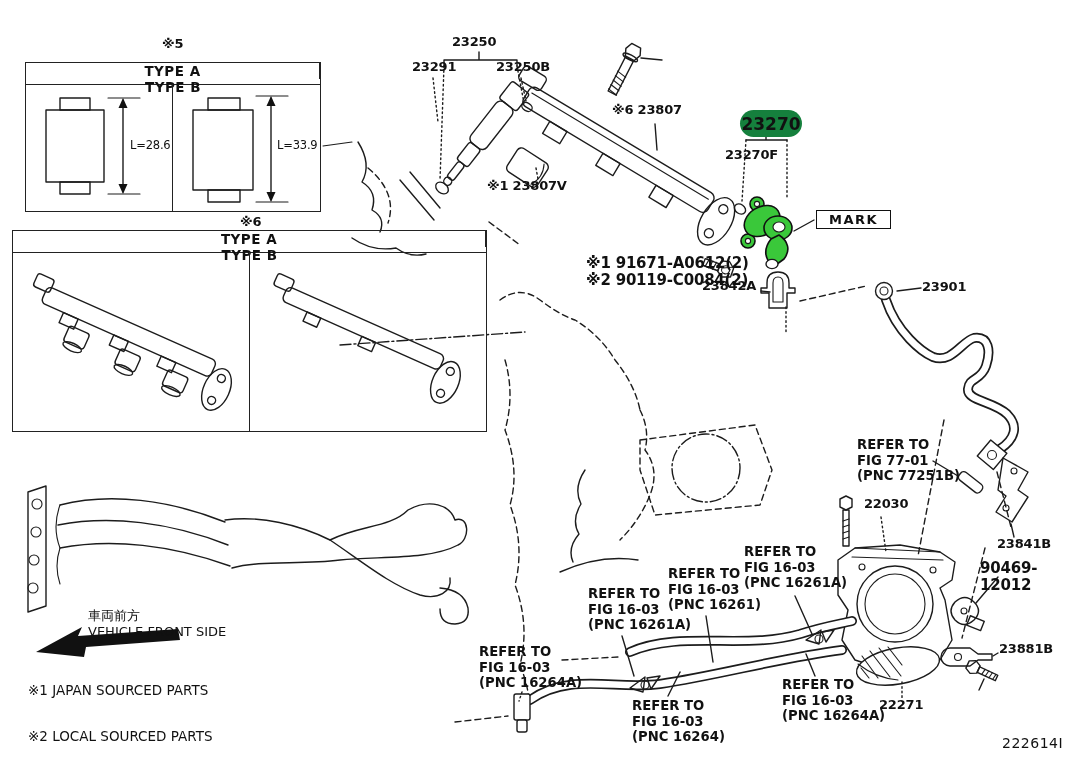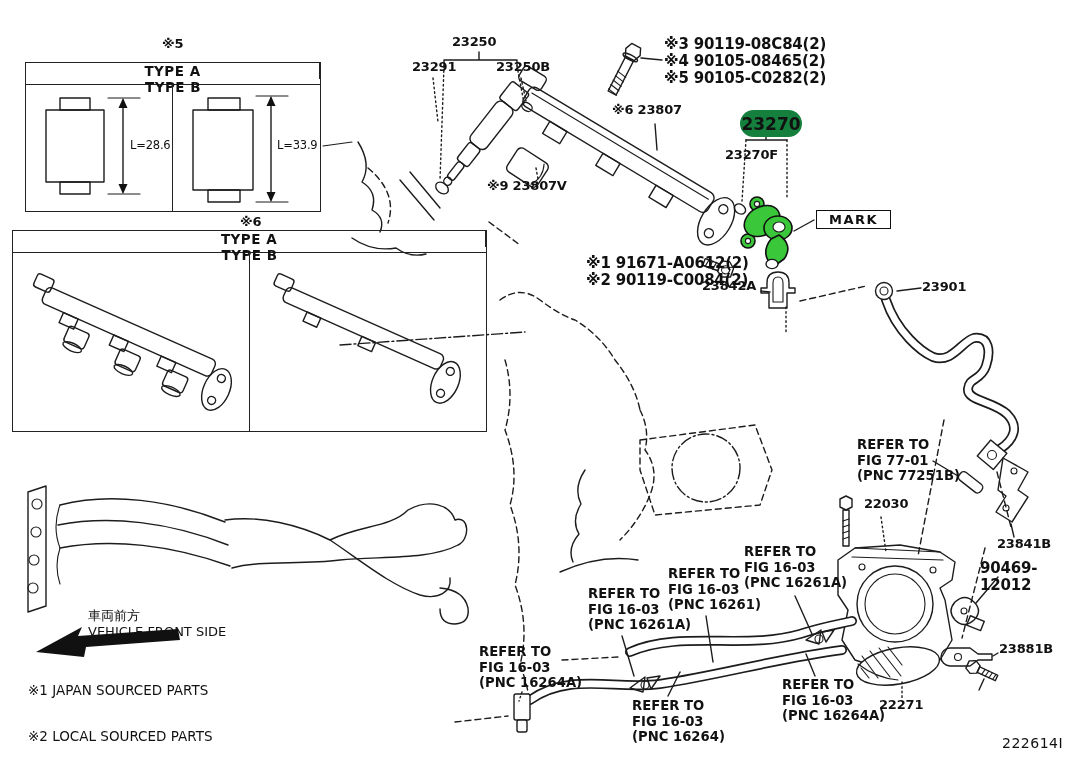--- a/index.html
+++ b/index.html
@@ -308,31 +308,28 @@
   </div>
 
   <div class="lbl" style="left:162px;top:37px;font-size:13px">※5</div>
   <div class="lbl" style="left:240px;top:215px;font-size:13px">※6</div>
   <div class="lbl small" style="left:130px;top:139px">L=28.6</div>
   <div class="lbl small" style="left:277px;top:139px">L=33.9</div>
 
   <div class="lbl big" style="left:452px;top:35px">23250</div>
   <div class="lbl big" style="left:412px;top:60px">23291</div>
   <div class="lbl big" style="left:496px;top:60px">23250B</div>
-  <div class="lbl" style="left:664px;top:36px">※3 90119-08C84(2)
-※4 90105-08465(2)
-※5 90105-C0282(2)</div>
   <div class="lbl big" style="left:612px;top:103px">※6 23807</div>
 
   <div class="pill" style="left:740px;top:110px;width:62px;height:27px">
     <span>23270</span>
   </div>
 
   <div class="lbl big" style="left:725px;top:148px">23270F</div>
-  <div class="lbl big" style="left:487px;top:179px">※9 23807V</div>
+  <div class="lbl big" style="left:487px;top:179px">※1 23807V</div>
   <div class="markbox" style="left:816px;top:210px">MARK</div>
   <div class="lbl" style="left:586px;top:255px">※1 91671-A0612(2)
 ※2 90119-C0084(2)</div>
   <div class="lbl big" style="left:702px;top:279px">23842A</div>
   <div class="lbl big" style="left:922px;top:280px">23901</div>
   <div class="lbl refer" style="left:857px;top:437px">REFER TO
 FIG 77-01
 (PNC 77251B)</div>
   <div class="lbl big" style="left:864px;top:497px">22030</div>
   <div class="lbl big" style="left:997px;top:537px">23841B</div>

